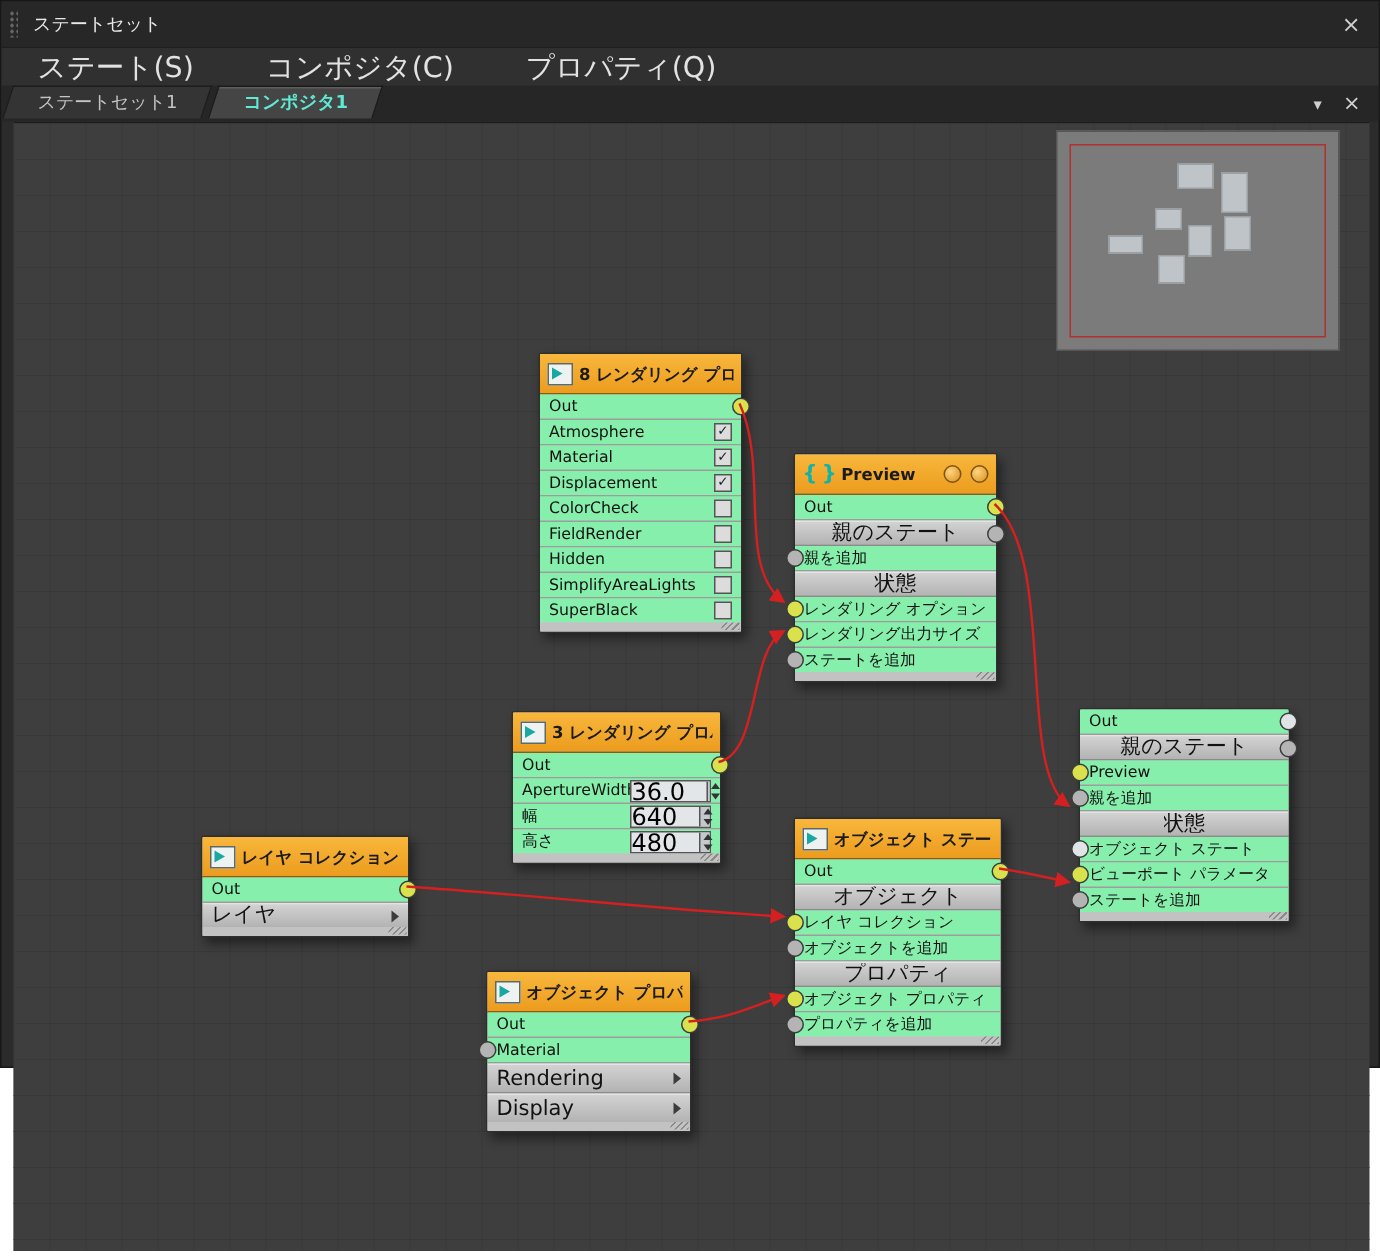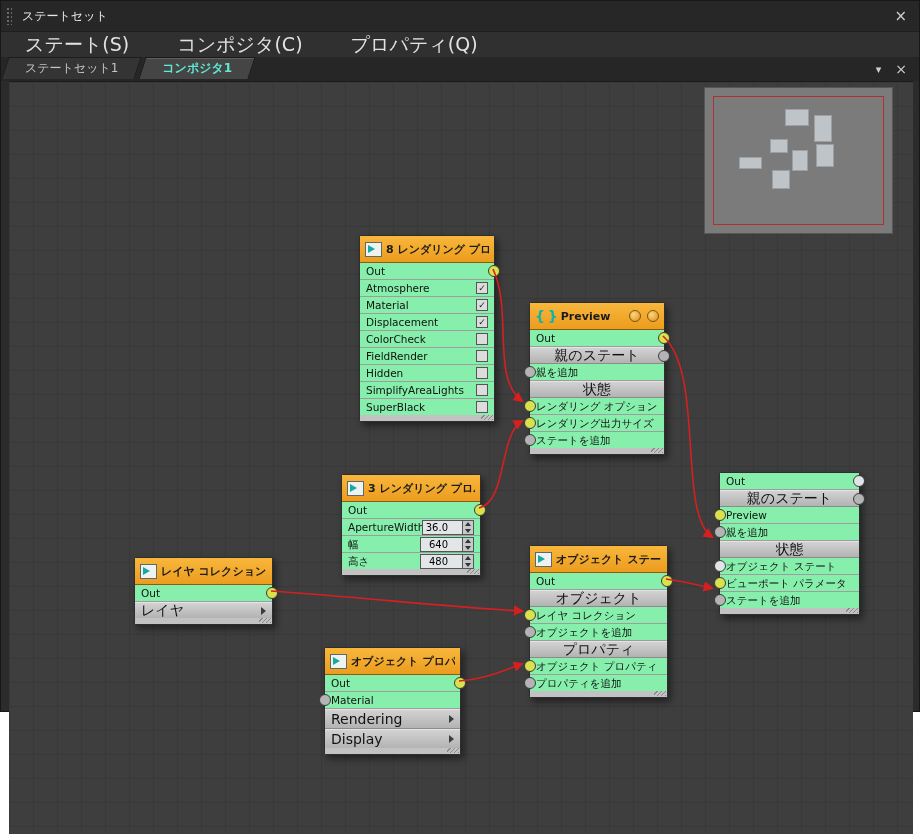--- a/index.html
+++ b/index.html
@@ -63,21 +63,21 @@
   .port{position:absolute;width:10px;height:10px;border-radius:50%;border:1px solid #3c3c3c;top:50%;transform:translateY(-50%);z-index:3;}
   .port.pleft{left:-6px;}
   .port.pright{right:-6px;}
   .port.yellow{background:#d9e14c;}
   .port.gray{background:#b4b4b4;}
   .port.white{background:#e0e4e7;}
 
   .checkbox{margin-left:auto;width:10px;height:10px;background:#dcdcdc;border:1px solid #555;
     font-size:9px;line-height:10px;text-align:center;color:#18242c;}
   .spinbox{margin-left:auto;width:52px;height:13px;background:#e3e6e8;border:1px solid #555;display:flex;}
-  .spinval{flex:1;font-size:10px;line-height:13px;text-align:right;padding-right:14px;color:#000;}
+  .spinval{flex:1;font-size:16px;line-height:13px;text-align:right;padding-right:14px;color:#000;}
   .spinbtns{width:10px;border-left:1px solid #555;display:flex;flex-direction:column;background:#c6c9cc;}
   .spinbtns i{flex:1;position:relative;}
   .spinbtns i.up::after{content:"";position:absolute;left:2px;top:1px;border-left:3px solid transparent;border-right:3px solid transparent;border-bottom:4px solid #333;}
   .spinbtns i.dn::after{content:"";position:absolute;left:2px;bottom:1px;border-left:3px solid transparent;border-right:3px solid transparent;border-top:4px solid #333;}
   .expand{margin-left:auto;width:0;height:0;border-top:4px solid transparent;border-bottom:4px solid transparent;border-left:5px solid #3c3c3c;}
 
   
   .minimap{position:absolute;left:695px;top:5px;width:187px;height:145px;background:#7b7b7b;z-index:30;border:1px solid #565656;}
   .mmframe{position:absolute;left:8px;top:8px;right:8px;bottom:8px;border:1px solid #b23030;}
   .mmnode{position:absolute;background:#bfc4c8;border:1px solid #9aa0a4;}

